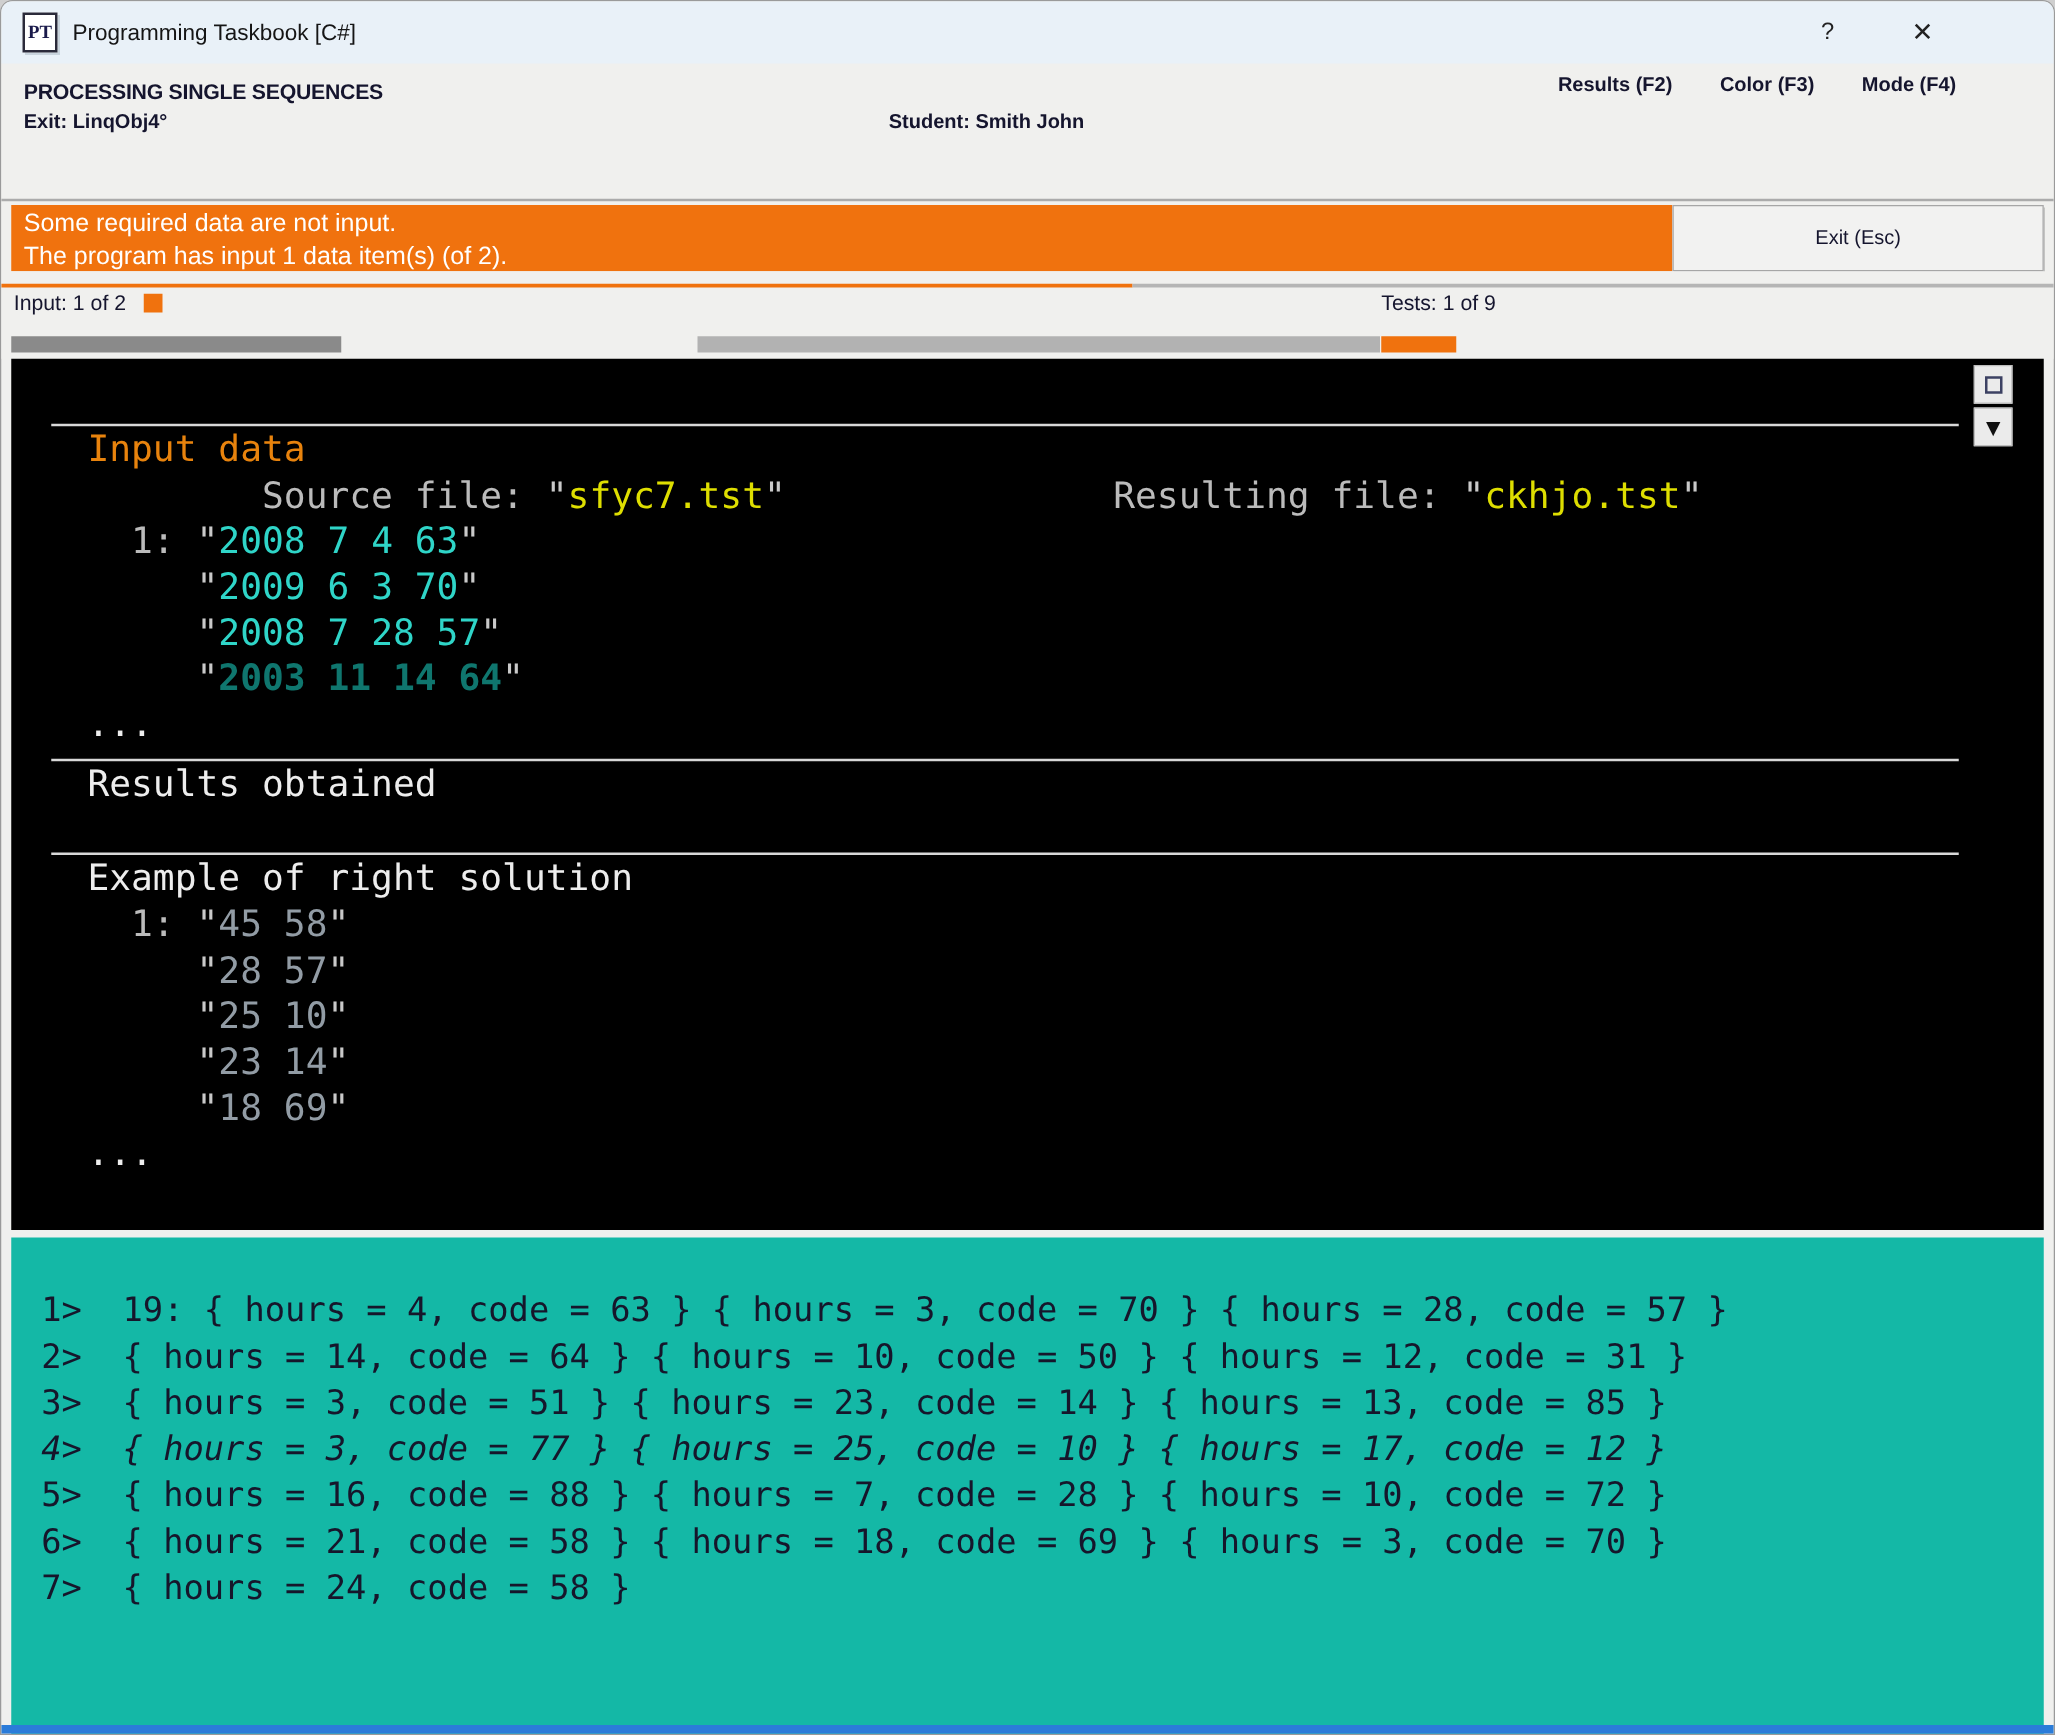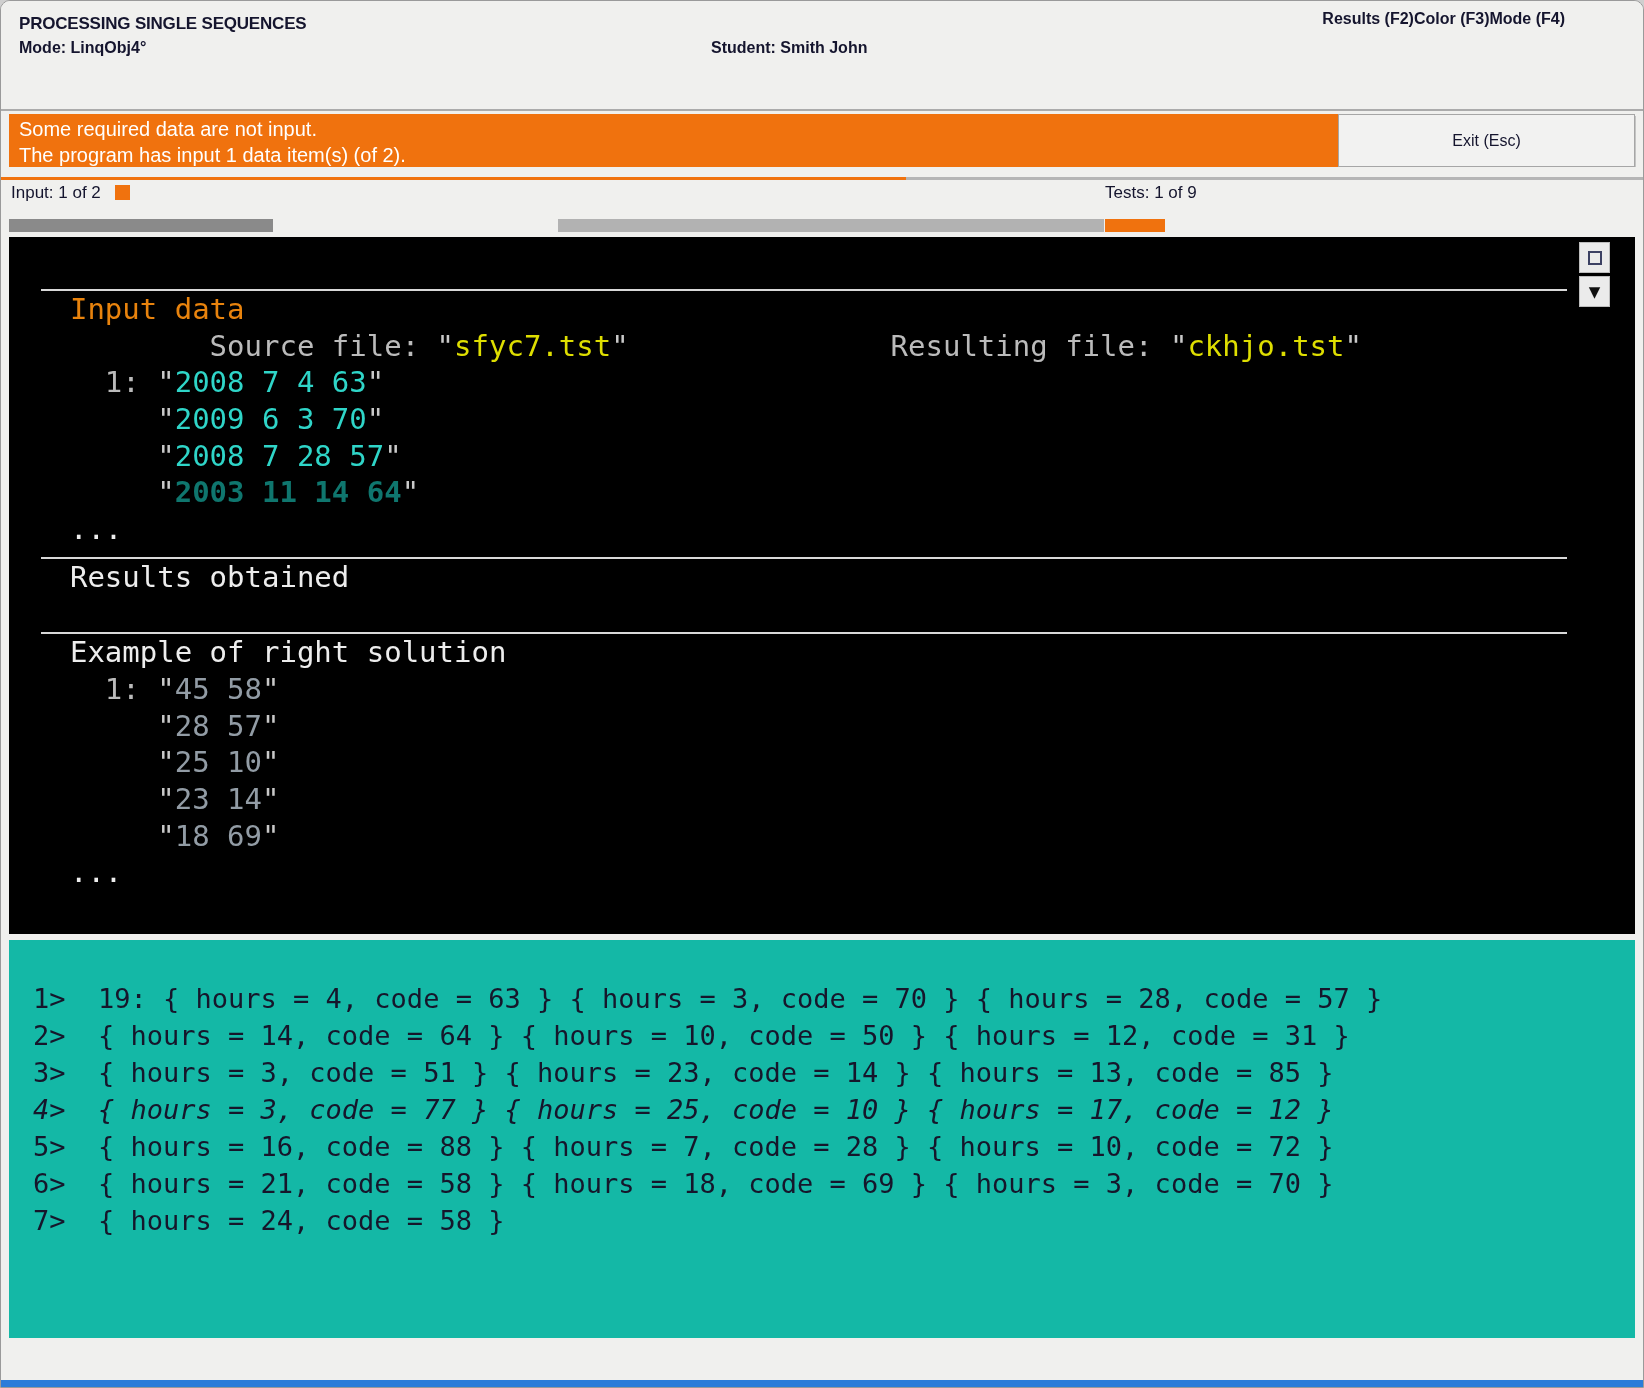--- a/index.html
+++ b/index.html
@@ -17,21 +17,21 @@
   .title-text{margin-left:12px;font-size:18px;color:#151515;}
   .tb-buttons{margin-left:auto;display:flex;align-items:center;}
   .tb-btn{width:44px;height:40px;display:flex;align-items:center;justify-content:center;font-size:19px;color:#222;cursor:default;}
   .tb-btn.help{margin-right:32px;}
   .tb-btn.close{margin-right:83px;font-size:21px;}
   
   .header{position:relative;height:110px;background:#f0f0ee;border-bottom:2px solid #ababab;color:#15152e;}
   .group-title{position:absolute;left:18px;top:13px;font-size:17px;font-weight:700;letter-spacing:-0.2px;}
   .task-label{position:absolute;left:18px;top:38px;font-size:16px;font-weight:700;}
   .student-label{position:absolute;left:710px;top:38px;font-size:16px;font-weight:700;}
-  .menu{position:absolute;right:78px;top:9px;display:flex;font-size:16px;font-weight:700;}
+  .menu{position:absolute;right:78px;top:9px;display:flex;gap:38px;font-size:16px;font-weight:700;}
   .menu-item{cursor:default;}
   
   .banner-row{display:flex;gap:0;padding:3px 8px 0 8px;height:56px;background:#f0f0ee;}
   .banner{flex:1;background:#f0720e;color:#ffffff;font-size:20px;line-height:26px;padding:2px 0 0 10px;}
   .exit-btn{width:297px;background:#f2f2f1;border:1px solid #a6a6a6;box-shadow:1px 2px 0 rgba(0,0,0,0.18);
     display:flex;align-items:center;justify-content:center;font-size:16px;color:#15152e;cursor:default;}
   
   .status{position:relative;height:70px;background:#f0f0ee;color:#15152e;}
   .status-line-orange{position:absolute;top:10px;left:0;width:905px;height:3px;background:#f0720e;}
   .status-line-gray{position:absolute;top:10px;left:905px;right:0;height:3px;background:#b5b5b5;}
@@ -56,24 +56,32 @@
   .console{margin:6px 8px;height:398px;background:#14b8a6;padding:40px 0 0 24px;overflow:hidden;}
   .c-line{font-family:"DejaVu Sans Mono",monospace;font-size:27px;line-height:37px;white-space:pre;}
   
   .bottom-strip{position:absolute;left:0;right:0;bottom:0;height:7px;background:#2b7cd9;}
 </style>
 </head>
 <body>
 
 <div class="window">
 
+  <div class="titlebar">
+    <div class="pt-icon">PT</div>
+    <div class="title-text">Programming Taskbook [C#]</div>
+    <div class="tb-buttons">
+      <div class="tb-btn help">?</div>
+      <div class="tb-btn close">✕</div>
+    </div>
+  </div>
 
   <div class="header">
     <div class="group-title">PROCESSING SINGLE SEQUENCES</div>
-    <div class="task-label">Mode: LinqObj4°</div>
+    <div class="task-label">Exit: LinqObj4°</div>
     <div class="student-label">Student: Smith John</div>
     <div class="menu">
       <span class="menu-item">Results (F2)</span>
       <span class="menu-item">Color (F3)</span>
       <span class="menu-item">Mode (F4)</span>
     </div>
   </div>
 
   <div class="banner-row">
     <div class="banner">

